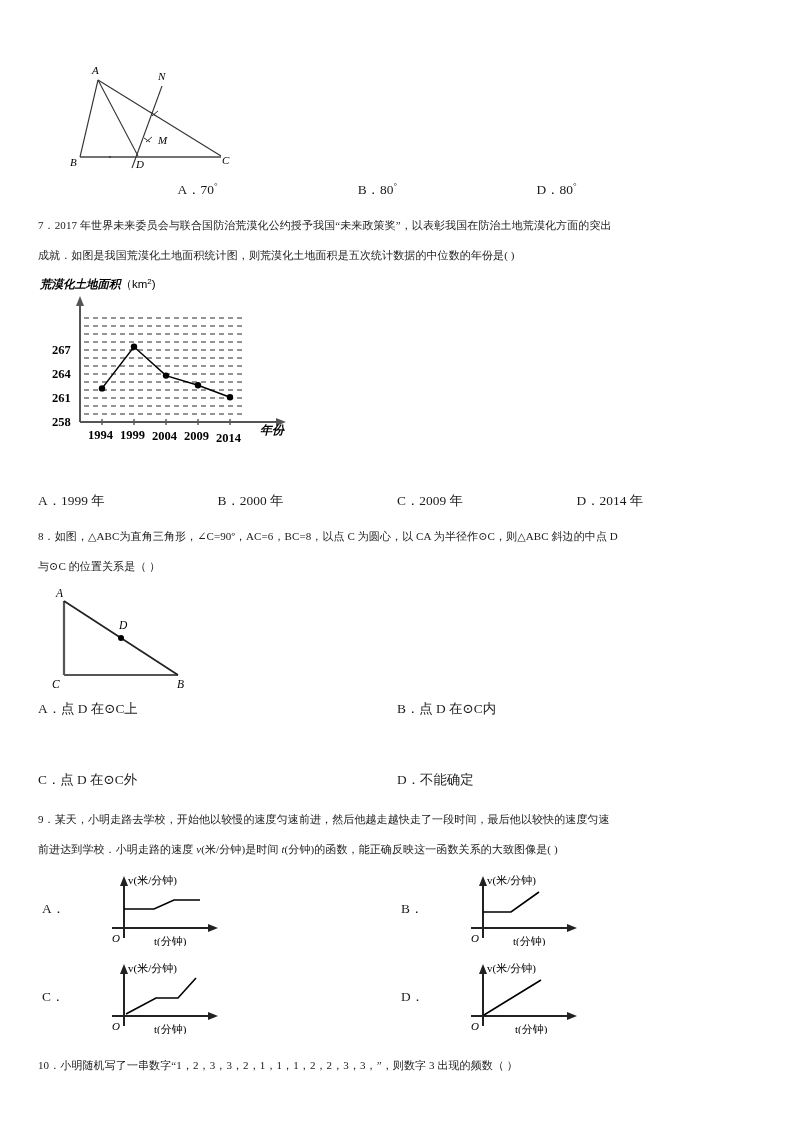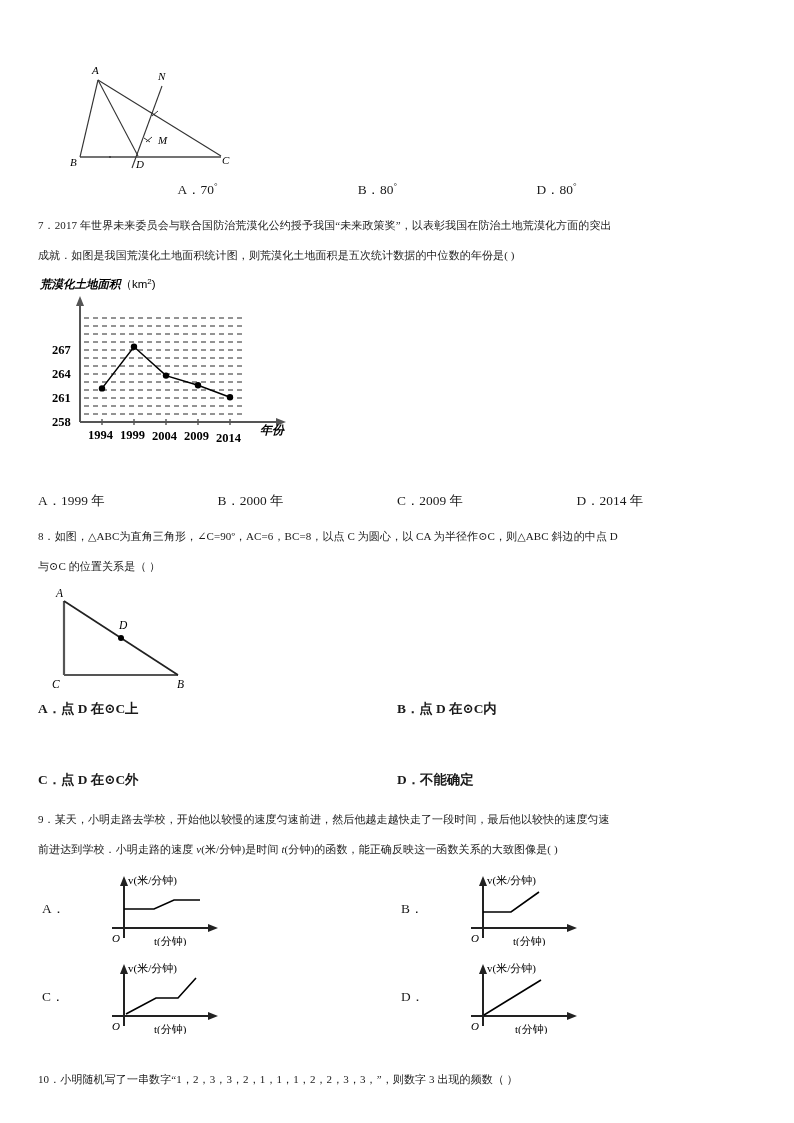--- a/index.html
+++ b/index.html
@@ -44,21 +44,21 @@
     display: flex;
     font-size: 13.4px;
     line-height: 28px;
     color: #1a1a1a;
     margin-top: 43px;
   }
   .opt-row > div {
     white-space: nowrap;
   }
   .opt-4 > div { width: 25%; }
-  .opt-2 > div { width: 50%; font-weight: bold; }
+  .opt-2 > div { width: 50%; }
   .opt-row .lat {
     font-family: "Liberation Serif", serif;
   }
 
   .deg {
     font-size: 9px;
     vertical-align: super;
   }
 
   
@@ -321,19 +321,19 @@
           <text x="46" y="12" font-size="11"><tspan class="mi">v</tspan><tspan class="cn">(米/分钟)</tspan></text>
           <text x="74" y="73" font-size="11"><tspan class="mi">t</tspan><tspan class="cn">(分钟)</tspan></text>
         </svg>
       </div>
     </div>
 
   </div>
 
   <div class="sp10"></div>
 
-  <div class="qtext" style="margin-top:20px;">
+  <div class="qtext" style="margin-top:6px;">
     <div><span class="num">10．</span><span>小明随机写了一串数字“1，2，3，3，2，1，1，1，2，2，3，3，”，则数字 3 出现的频数（      ）</span></div>
   </div>
 
 
 </div>
 </div>
 
 </body></html>

